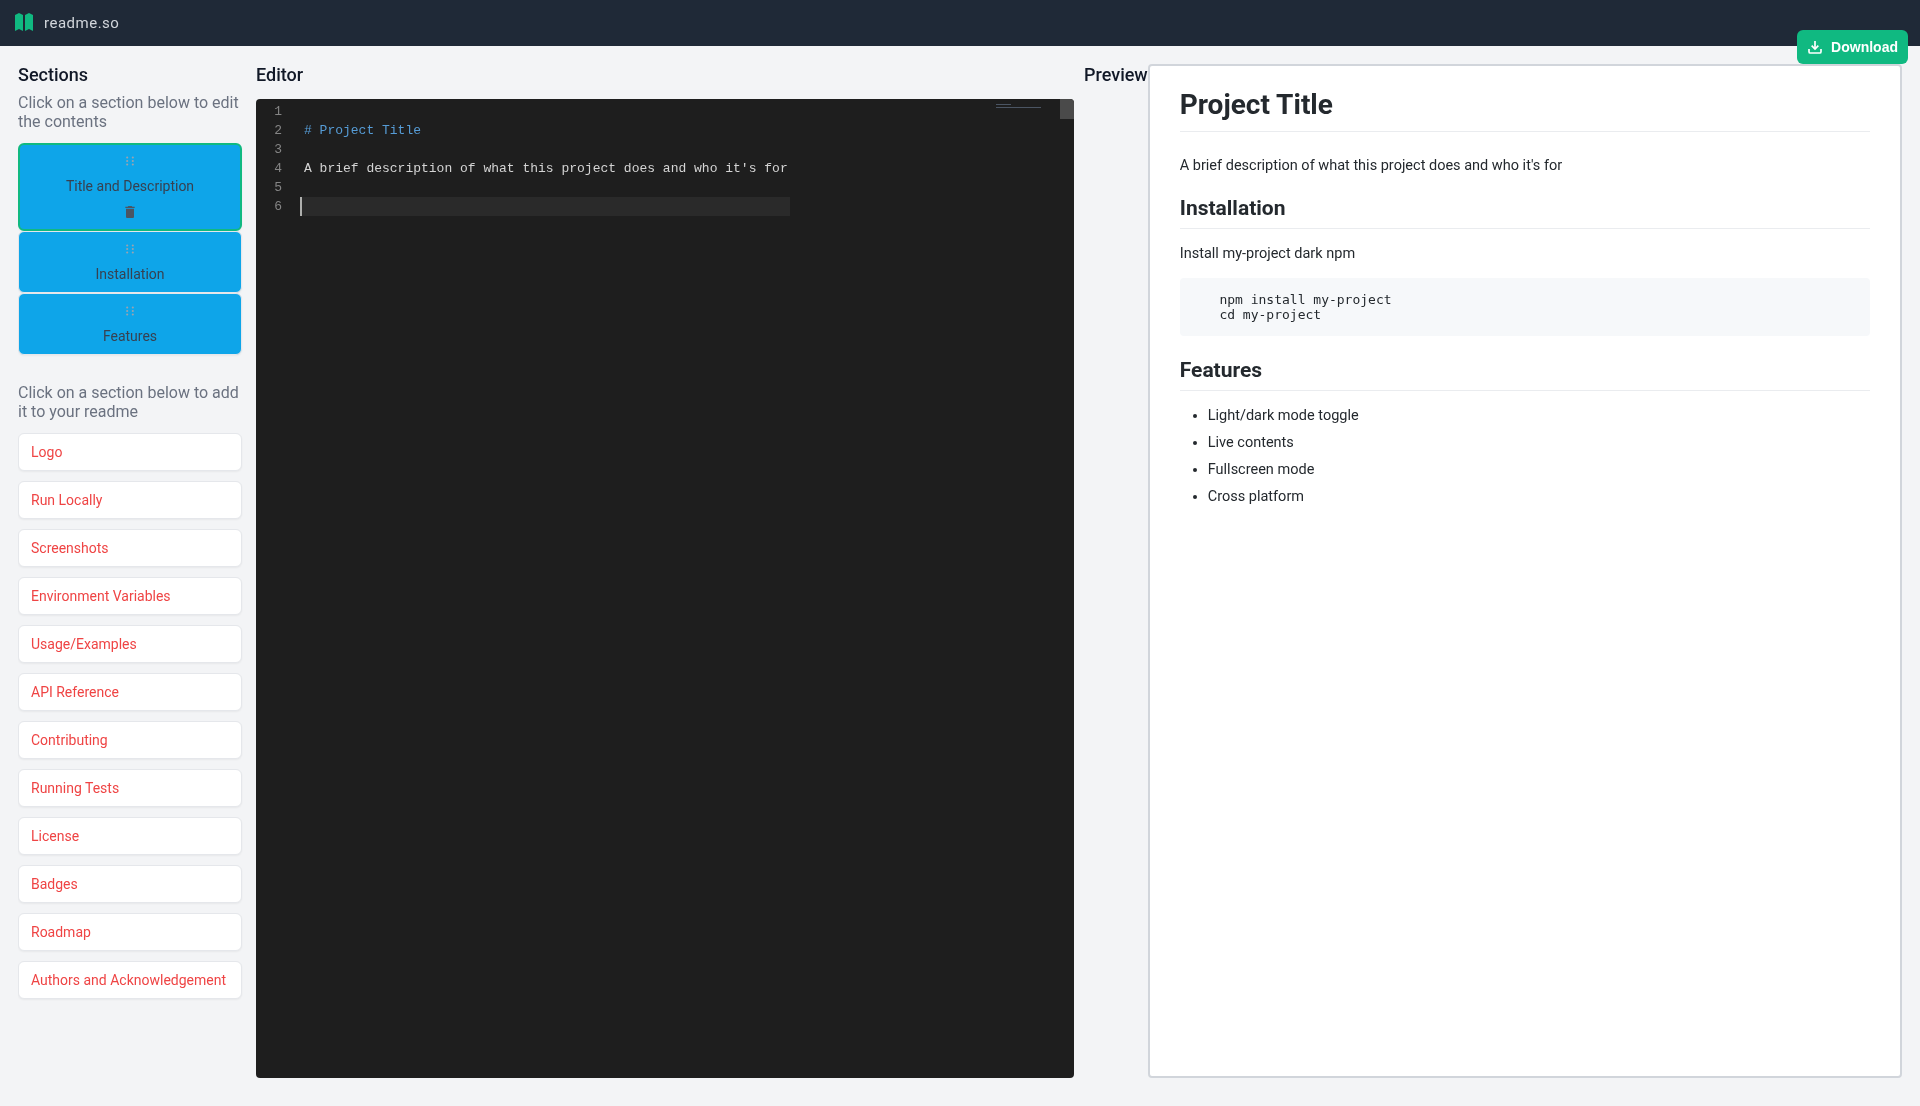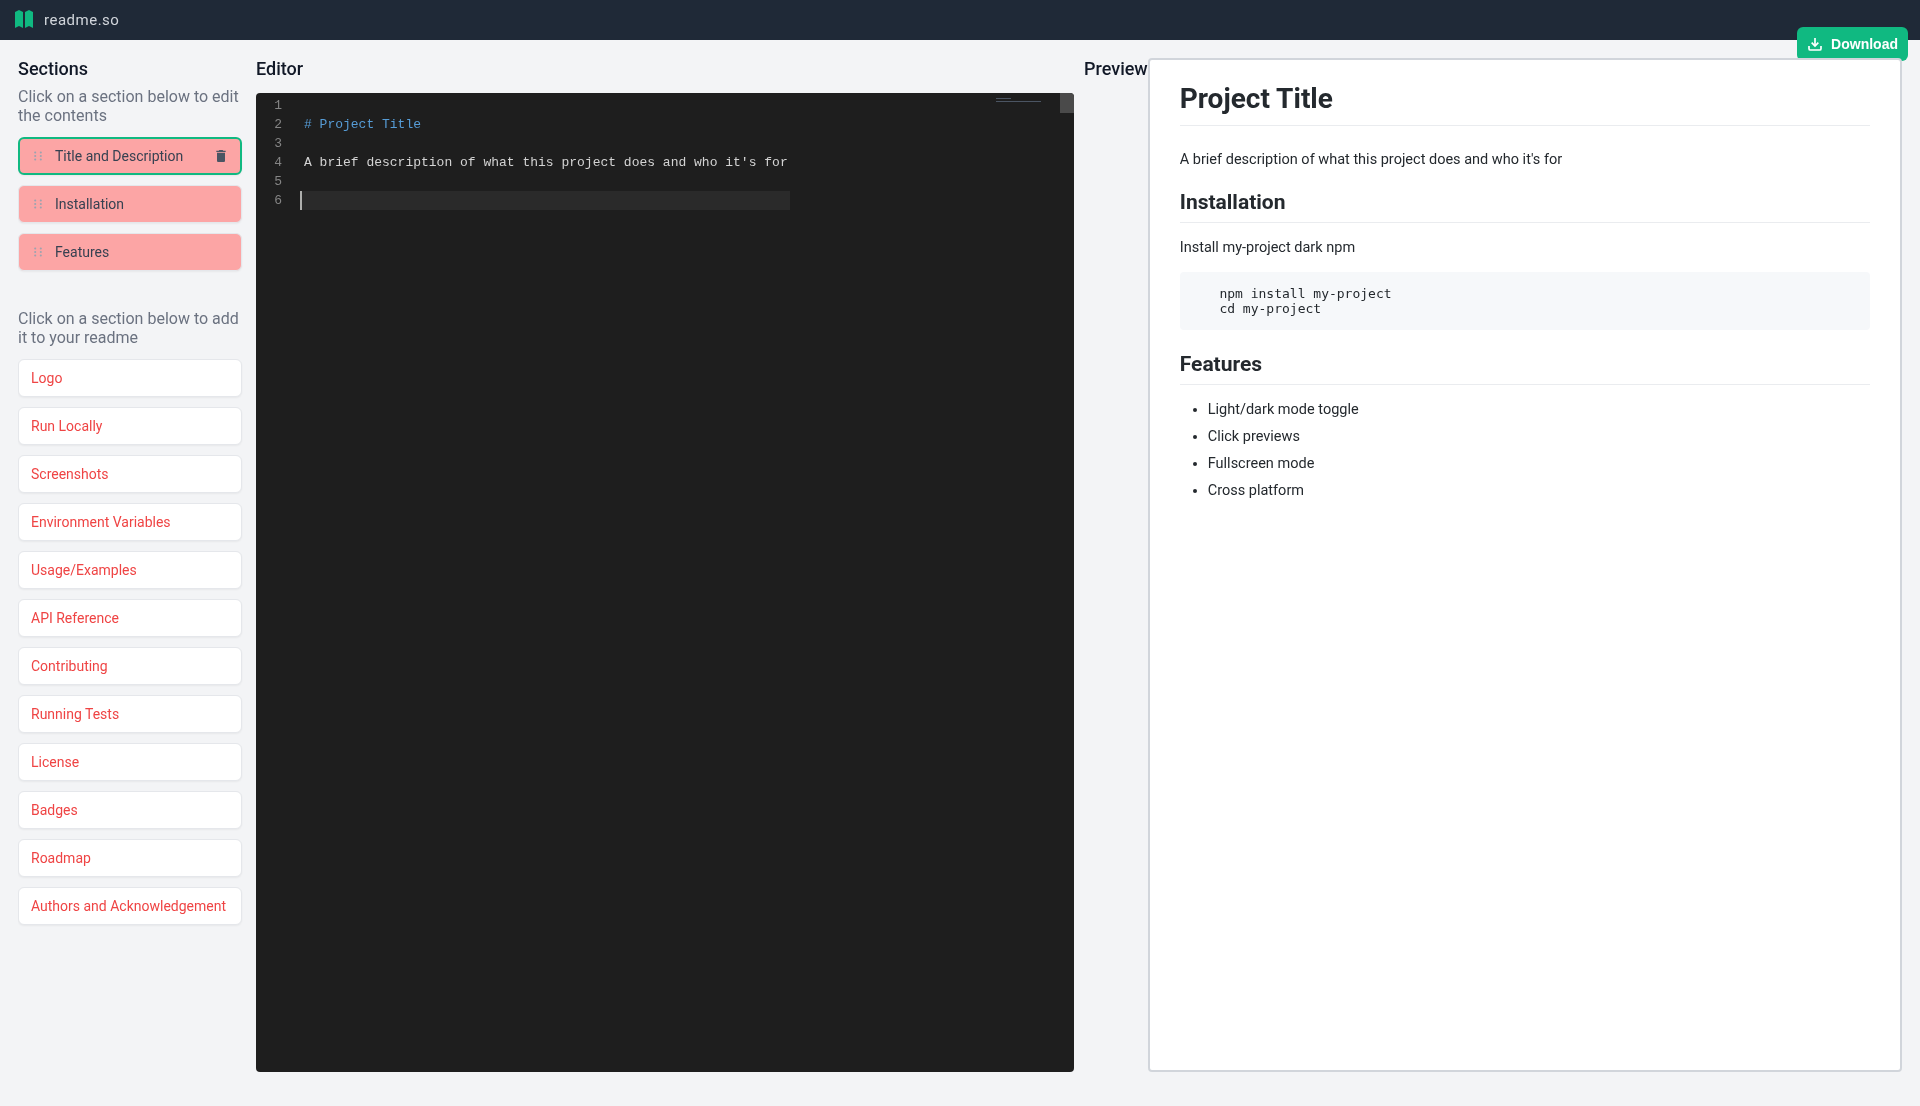--- a/index.html
+++ b/index.html
@@ -10,21 +10,21 @@
     
     body {
       font-family: -apple-system, BlinkMacSystemFont, "Segoe UI", Roboto, Helvetica, Arial, sans-serif;
       background: #f3f4f6;
       height: 100vh;
       overflow: hidden;
     }
     
     .header {
       background: #1f2937;
-      height: 40px;
+      height: 46px;
       display: flex;
       align-items: center;
       justify-content: space-between;
       padding: 0 12px;
     }
     
     .logo-area {
       display: flex;
       align-items: center;
       gap: 8px;
@@ -92,32 +92,33 @@
       margin-bottom: 8px;
     }
     
     .section-hint {
       font-size: 16px;
       color: #6b7280;
       margin-bottom: 12px;
     }
     
     .section-item {
-      background: #fca5a5;
+      background: #0ea5e9;
       border: 1px solid #e5e7eb;
       border-radius: 6px;
       padding: 10px 12px;
-      margin-bottom: 10px;
+      margin-bottom: 0;
       display: flex;
       align-items: center;
       gap: 10px;
       cursor: pointer;
       font-size: 14px;
       color: #374151;
       box-shadow: 0 1px 2px rgba(0,0,0,0.05);
+      flex-direction: column;
     }
     
     .section-item.active {
       border: 2px solid #10b981;
       padding: 9px 11px;
     }
     
     .drag-handle {
       width: 14px;
       height: 14px;
@@ -431,20 +432,20 @@
     <div class="preview">
       <h1>Project Title</h1>
       <p>A brief description of what this project does and who it's for</p>
       <h2>Installation</h2>
       <p>Install my-project dark npm</p>
       <pre>  npm install my-project
   cd my-project</pre>
       <h2>Features</h2>
       <ul id="features-list">
           <li>Light/dark mode toggle</li>
-          <li>Click previews</li>
+          <li>Live contents</li>
           <li>Fullscreen mode</li>
           <li>Cross platform</li>
         </ul>
     </div>
   </div>
 
 </div>
 
 </body></html>

